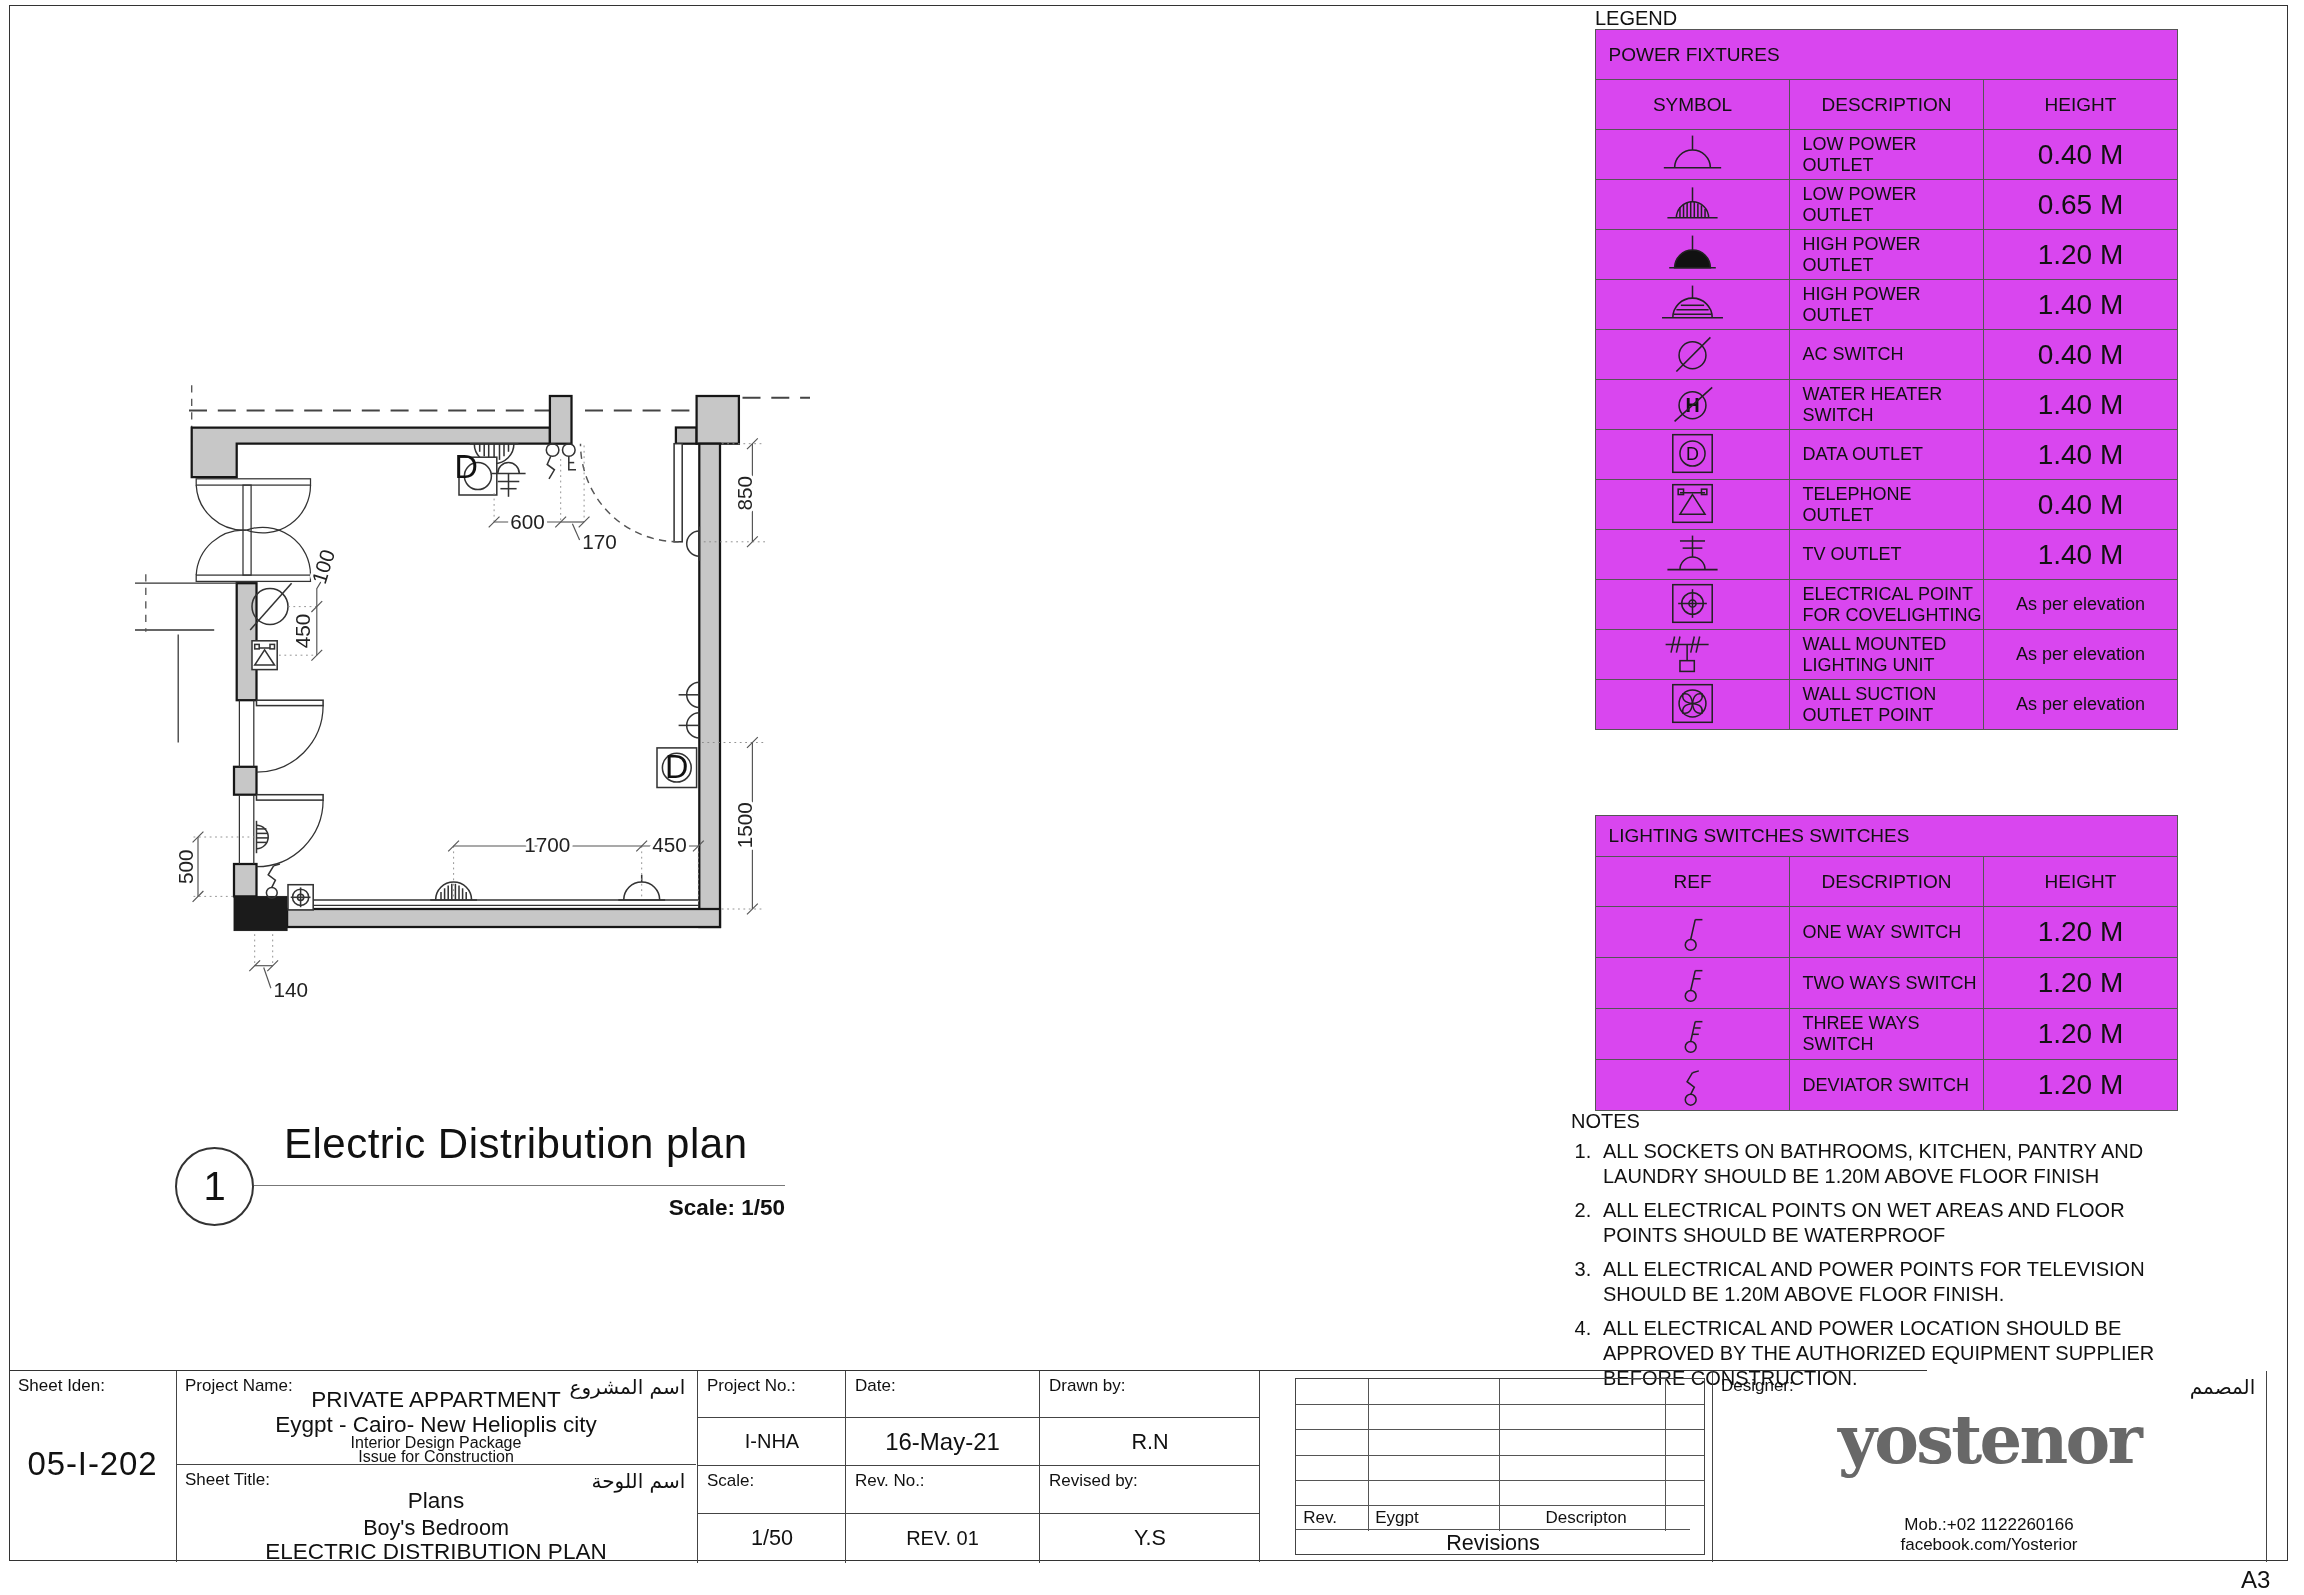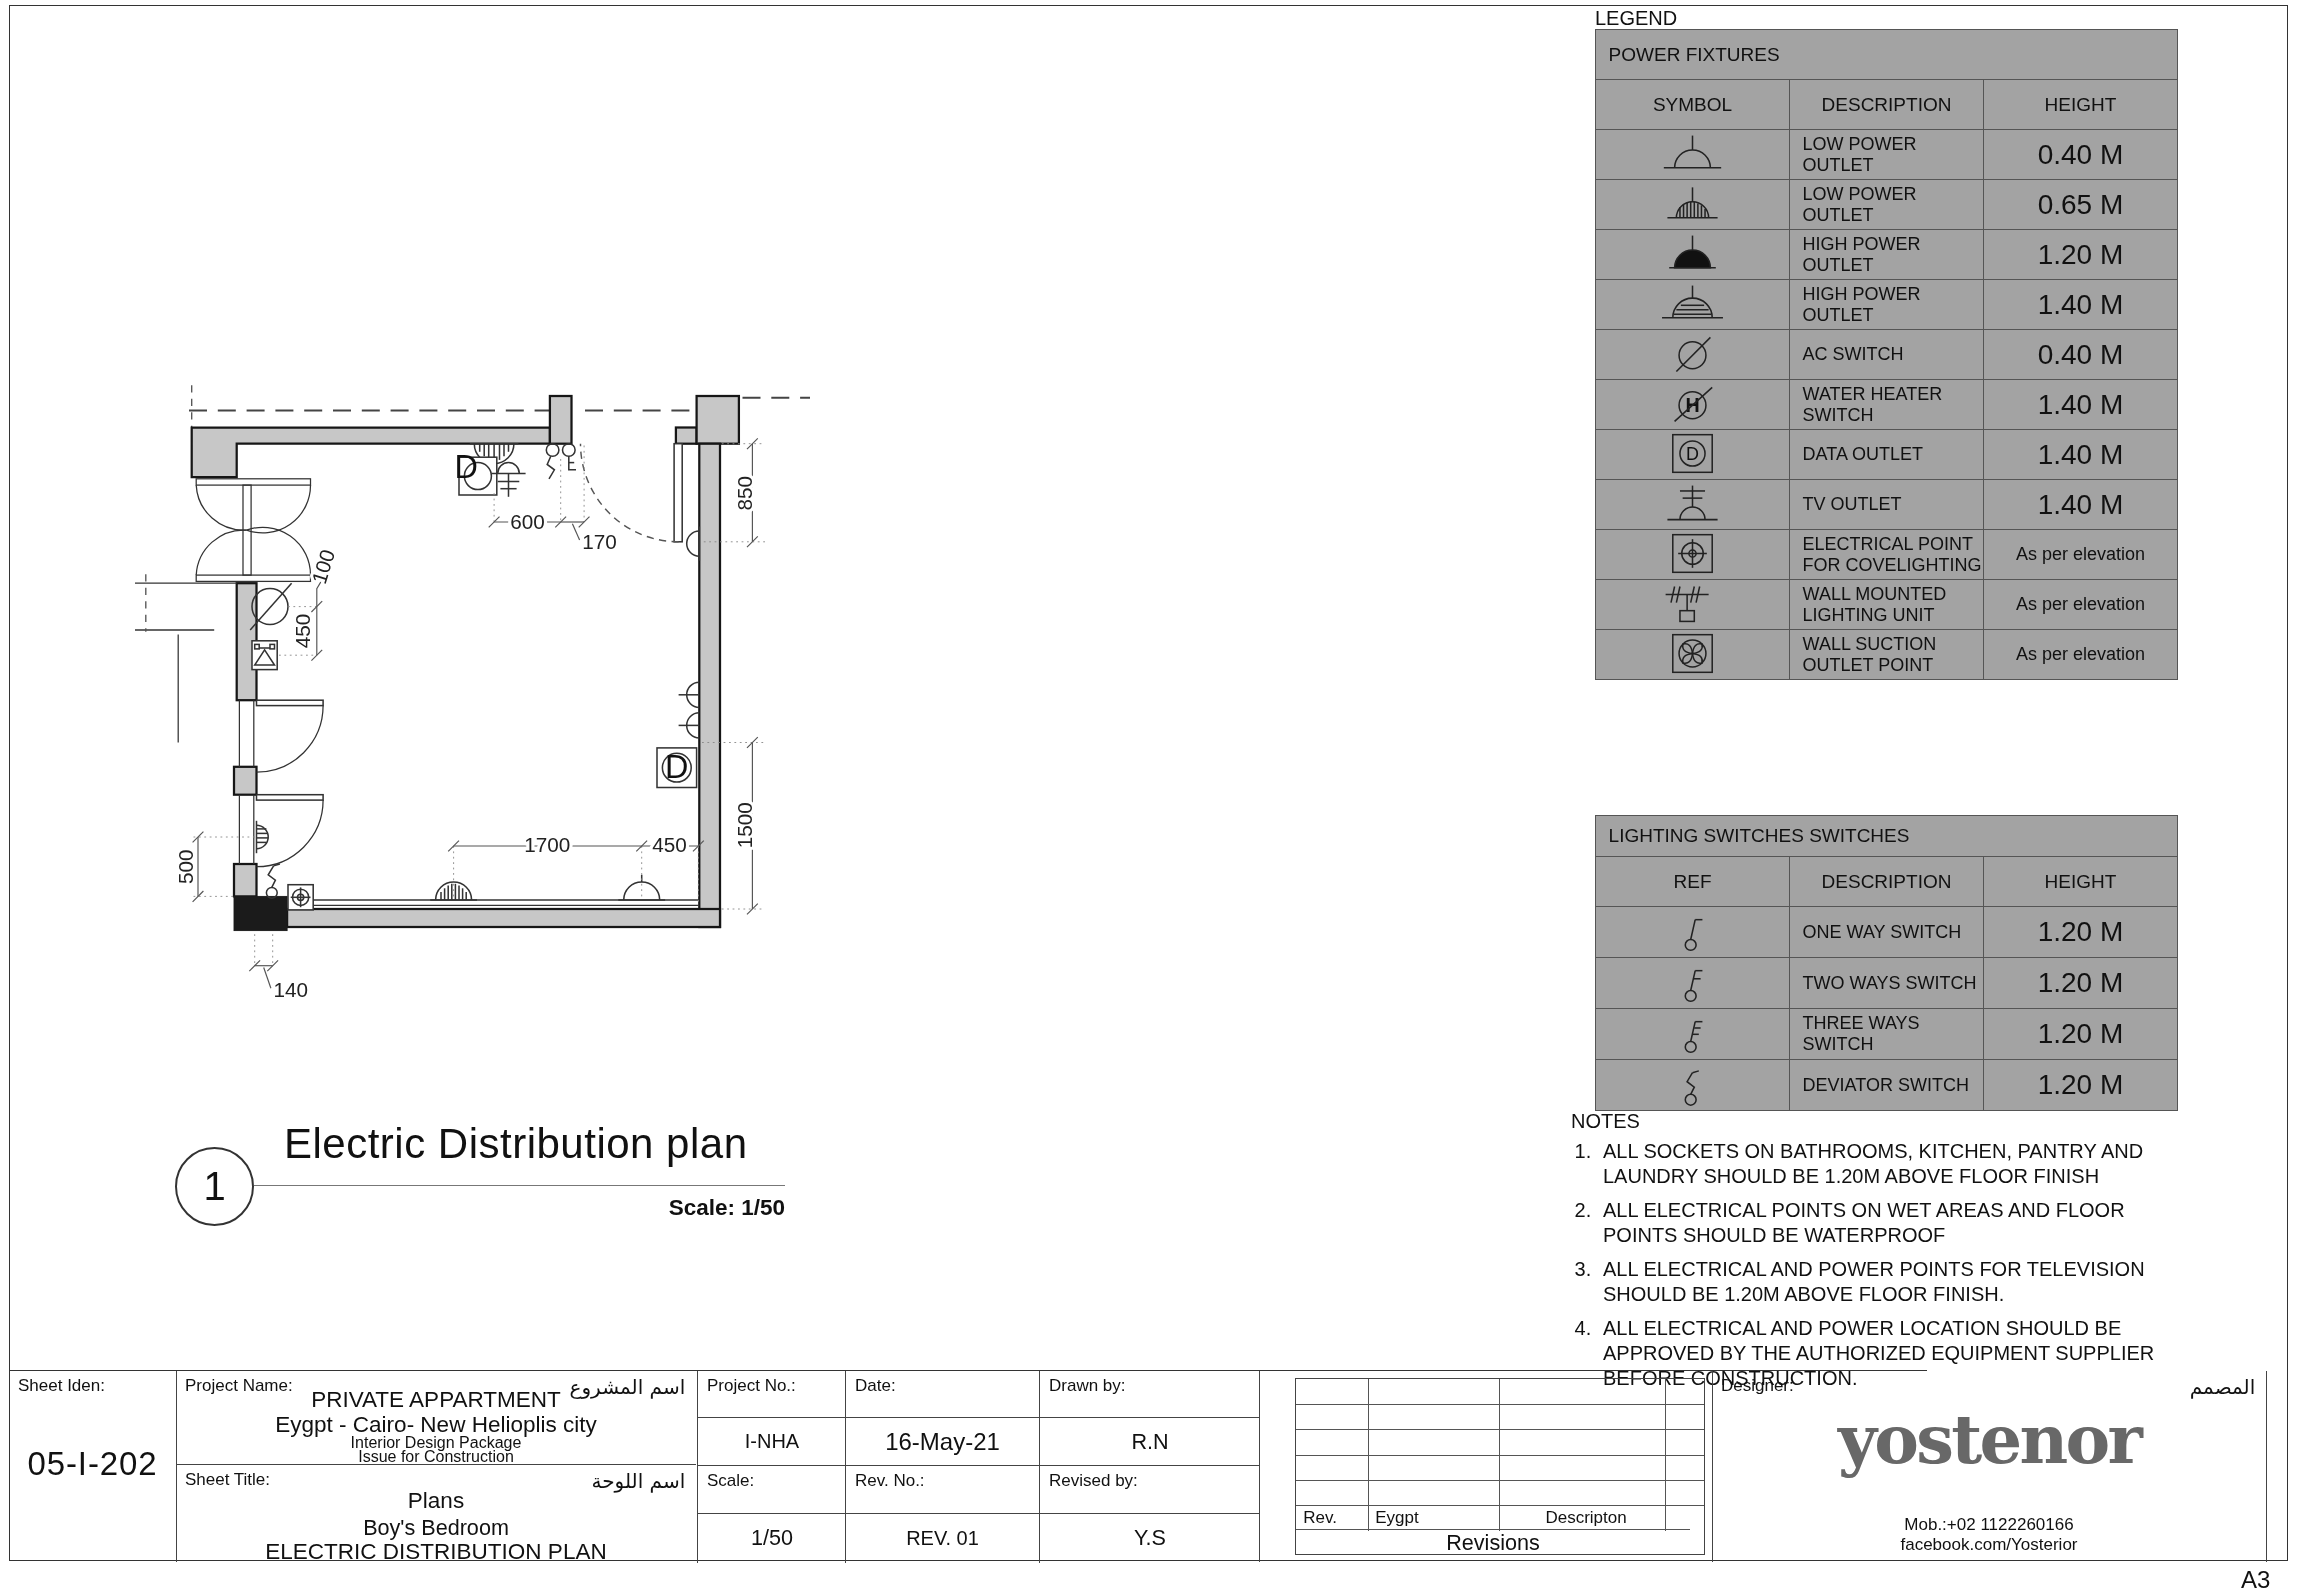--- a/index.html
+++ b/index.html
@@ -14,21 +14,21 @@
               border:2.3px solid #333; border-radius:50%; display:flex; align-items:center;
               justify-content:center; font-size:40px; background:#fff; }
   .plan-title { position:absolute; left:284px; top:1120px; font-size:42px; letter-spacing:0.5px; }
   .plan-underline { position:absolute; left:254px; top:1185px; width:531px; height:0;
                     border-top:1.8px solid #777; }
   .plan-scale { position:absolute; left:515px; top:1195px; width:270px; text-align:right;
                 font-size:22.5px;font-weight:bold; }
 
   
   .legend-title { position:absolute; left:1595px; top:7.2px; font-size:20px; }
-  table.lg { border-collapse:collapse; table-layout:fixed; background:#a3a3a3; }
+  table.lg { border-collapse:collapse; table-layout:fixed; background:#d946ef; }
   table.lg td, table.lg th { border:1.4px solid #555; font-weight:normal; }
   .lg .t-head { font-size:19px; text-align:left; padding-left:12.6px; height:50px; }
   .lg .c-head { font-size:19px; text-align:center; height:50px; }
   .lg .sym  { width:111px; text-align:center; vertical-align:middle; }
   .lg .desc { width:340px; font-size:18px; padding-left:12.6px; text-align:left; }
   .lg .hgt  { width:132px; font-size:28px; text-align:center; }
   .lg .hgt.small { font-size:18px; }
   .lg tr.r { height:50px; }
   .pf { position:absolute; left:1595px; top:29px; width:583px; }
   .ls { position:absolute; left:1595px; top:815px; width:583px; }
@@ -414,20 +414,31 @@
       <td class="sym"><svg class="ic" width="83" height="43" viewBox="0 0 92 48">
               <rect x="24" y="3" width="44" height="42"></rect>
               <circle cx="46" cy="24" r="14"></circle>
               <text x="46" y="31" text-anchor="middle" font-size="20">D</text>
             </svg></td>
       <td class="desc">DATA OUTLET</td>
       <td class="hgt">1.40 M</td>
     </tr>
     <tr class="r">
       <td class="sym"><svg class="ic" width="83" height="43" viewBox="0 0 92 48">
+              <rect x="24" y="3" width="44" height="42"></rect>
+              <line x1="32" y1="12" x2="60" y2="12"></line>
+              <rect x="30" y="8" width="6" height="6"></rect>
+              <rect x="56" y="8" width="6" height="6"></rect>
+              <path d="M46,14 L60,36 H32 Z"></path>
+            </svg></td>
+      <td class="desc">TELEPHONE OUTLET</td>
+      <td class="hgt">0.40 M</td>
+    </tr>
+    <tr class="r">
+      <td class="sym"><svg class="ic" width="83" height="43" viewBox="0 0 92 48">
               <line x1="18" y1="42" x2="74" y2="42"></line>
               <path d="M32,42 A14,14 0 0 1 60,42"></path>
               <line x1="46" y1="4" x2="46" y2="28"></line>
               <line x1="32" y1="10" x2="60" y2="10"></line>
               <line x1="35" y1="18" x2="57" y2="18"></line>
             </svg></td>
       <td class="desc">TV OUTLET</td>
       <td class="hgt">1.40 M</td>
     </tr>
     <tr class="r">

